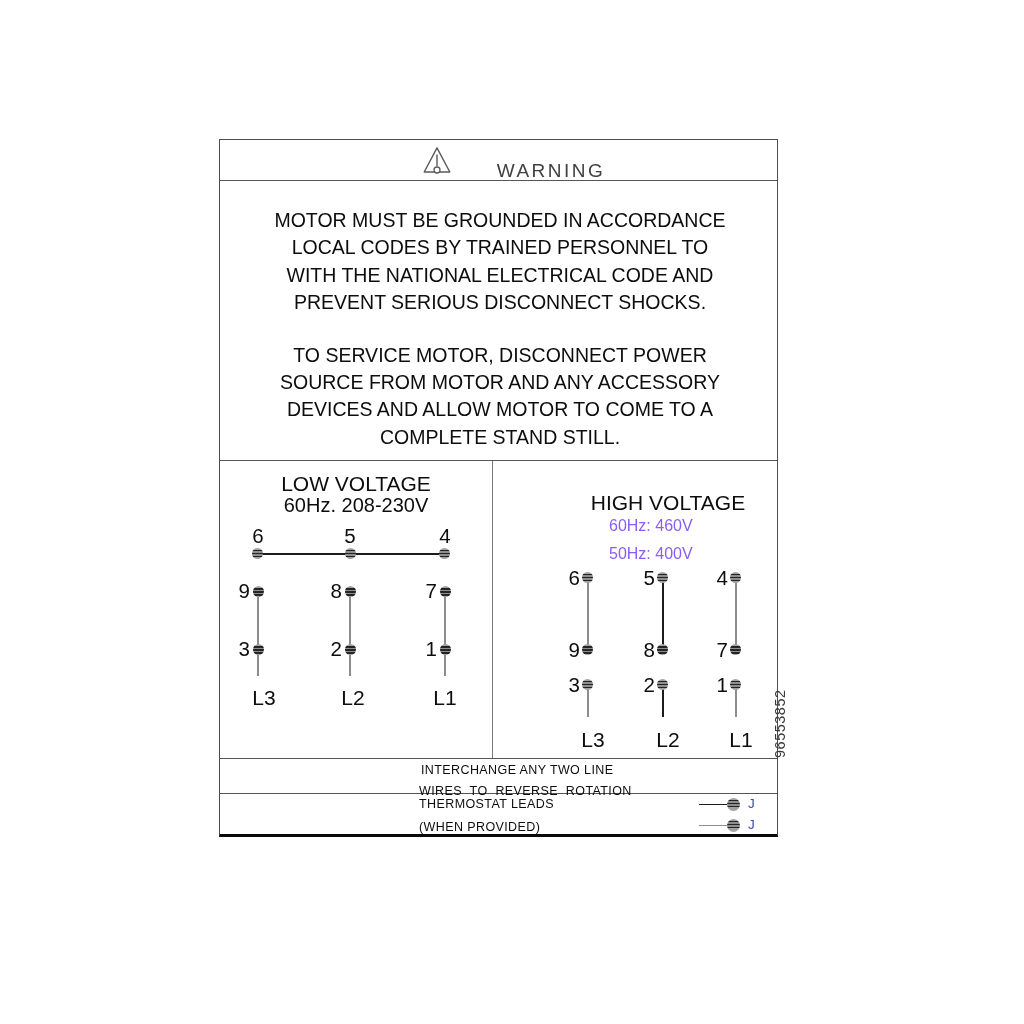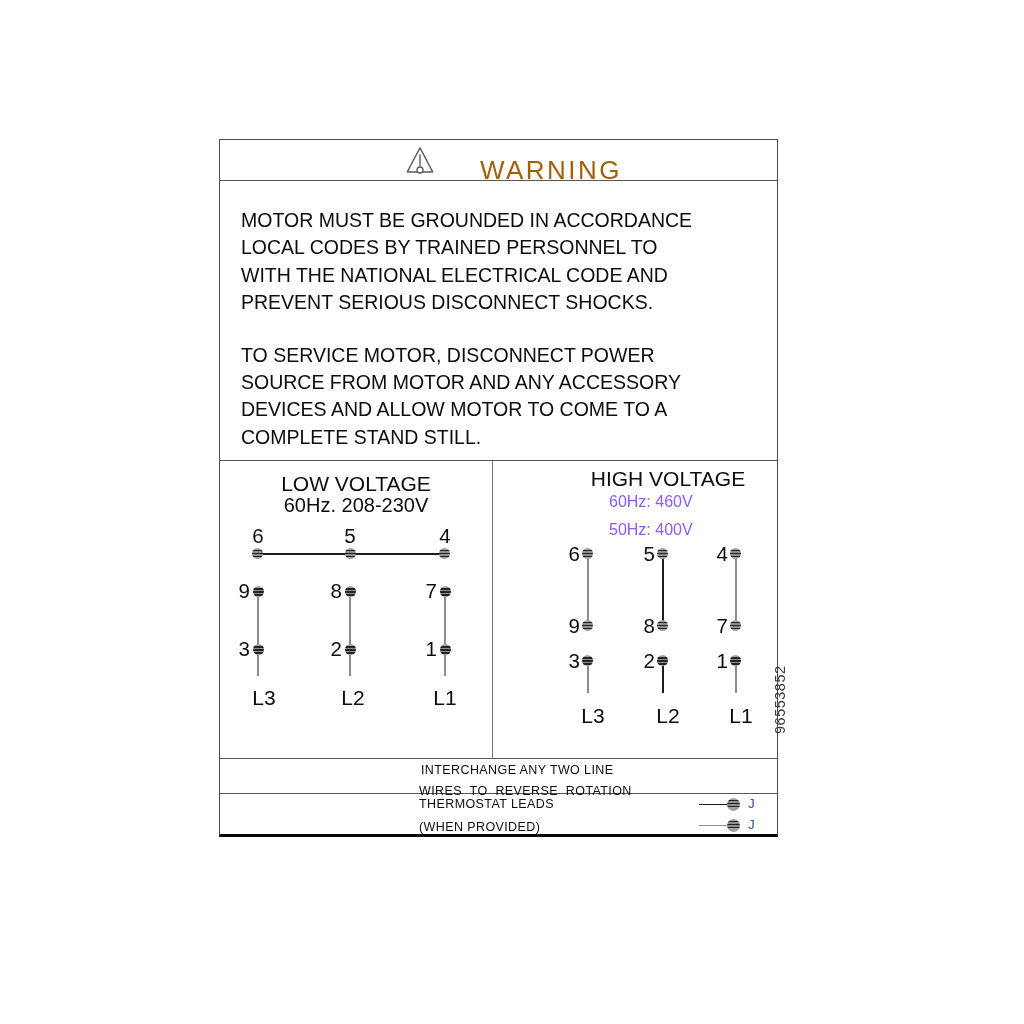--- a/index.html
+++ b/index.html
@@ -14,30 +14,30 @@
     box-sizing:border-box;background:#fff;
     border:1px solid #4d4d4d;border-bottom:3px solid #0a0a0a;
   }
   
   .hdr{
     box-sizing:border-box;height:41px;border-bottom:1px solid #555;
     display:flex;align-items:center;justify-content:center;gap:45px;
     padding-left:30px;
   }
   .warn-icon{width:30px;height:28px;flex:0 0 auto;}
-  .hdr-title{font-size:26px;letter-spacing:2.5px;color:#a16207;margin-top:21px;}
+  .hdr-title{font-size:19px;letter-spacing:2.5px;color:#404040;margin-top:21px;}
   
-  .body{box-sizing:border-box;height:280px;border-bottom:1px solid #555;padding:26px 18px 0 21px;}
+  .body{box-sizing:border-box;height:280px;border-bottom:1px solid #555;padding:26px 18px 0 21px;text-align:center;}
   .para div{font-size:19.5px;line-height:27.4px;color:#0d0d0d;white-space:nowrap;}
   .p2{margin-top:25px;}
   
   .diagrams{box-sizing:border-box;height:298px;border-bottom:1px solid #555;display:flex;gap:20px;}
   .panel{position:relative;box-sizing:border-box;height:100%;}
   .lv{width:273px;border-right:1px solid #777;}
-  .hv{flex:1;}
+  .hv{flex:1;margin-top:24px;}
   .vtitle{position:absolute;left:0;right:0;text-align:center;font-size:21px;color:#0d0d0d;}
   .vsub{position:absolute;left:0;right:0;text-align:center;font-size:20px;color:#0d0d0d;}
   .hv .vtitle{padding-left:46px;}
   .hv-freq{position:absolute;left:96px;font-size:16px;color:#8b5cf6;white-space:nowrap;}
   .term{
     position:absolute;width:11px;height:11px;border-radius:50%;
     background:linear-gradient(180deg,#a2a2a2 0 2px,#242424 2px 3.5px,#8e8e8e 3.5px 5px,#242424 5px 6.5px,#8e8e8e 6.5px 8px,#242424 8px 9.5px,#a2a2a2 9.5px);
   }
   .term.lg{width:13px;height:13px;}
   .ln{position:absolute;background:#8d8d8d;}

